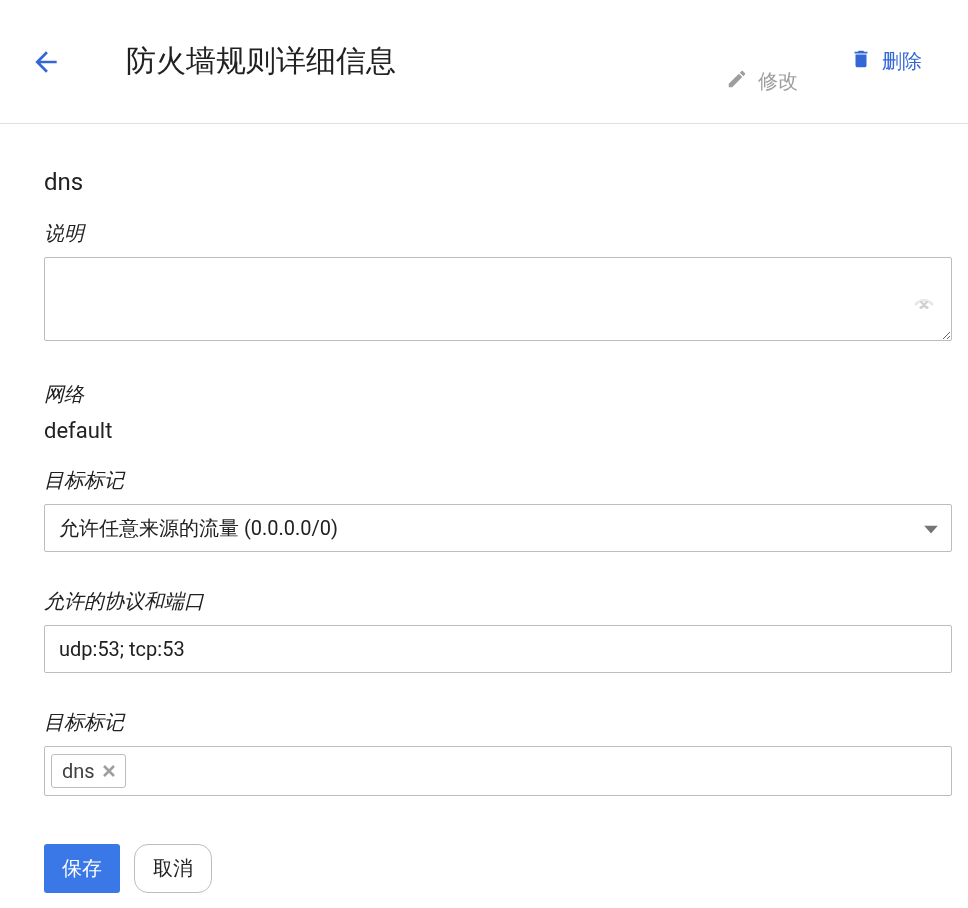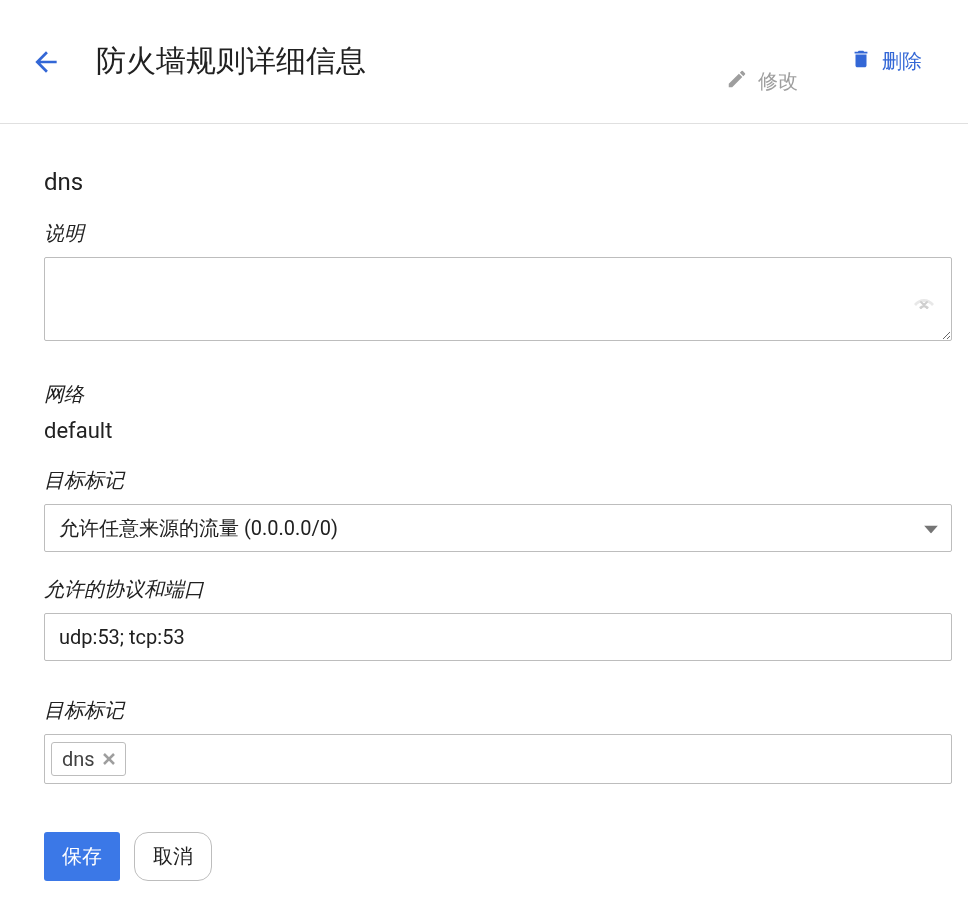--- a/index.html
+++ b/index.html
@@ -12,20 +12,21 @@
     background: #fff;
     color: #212121;
     width: 968px;
     height: 908px;
   }
   .header {
     display: flex;
     align-items: center;
     padding: 24px 40px 24px 30px;
     border-bottom: 1px solid #e0e0e0;
+    gap: 30px;
   }
   .back-arrow {
     color: #3367d6;
     cursor: pointer;
     display: flex;
     align-items: center;
     margin-right: 34px;
   }
   .back-arrow svg {
     width: 32px;
@@ -112,21 +113,21 @@
     height: 22px;
     fill: #cfcfcf;
   }
   .network-value {
     font-size: 22px;
     color: #212121;
     margin-bottom: 24px;
   }
   .select-wrapper {
     position: relative;
-    margin-bottom: 24px;
+    margin-bottom: 36px;
     text-align: center;
   }
   .select-field {
     width: 100%;
     height: 48px;
     border: 1px solid #bdbdbd;
     border-radius: 2px;
     padding: 0 40px 0 14px;
     font-size: 20px;
     font-family: inherit;

